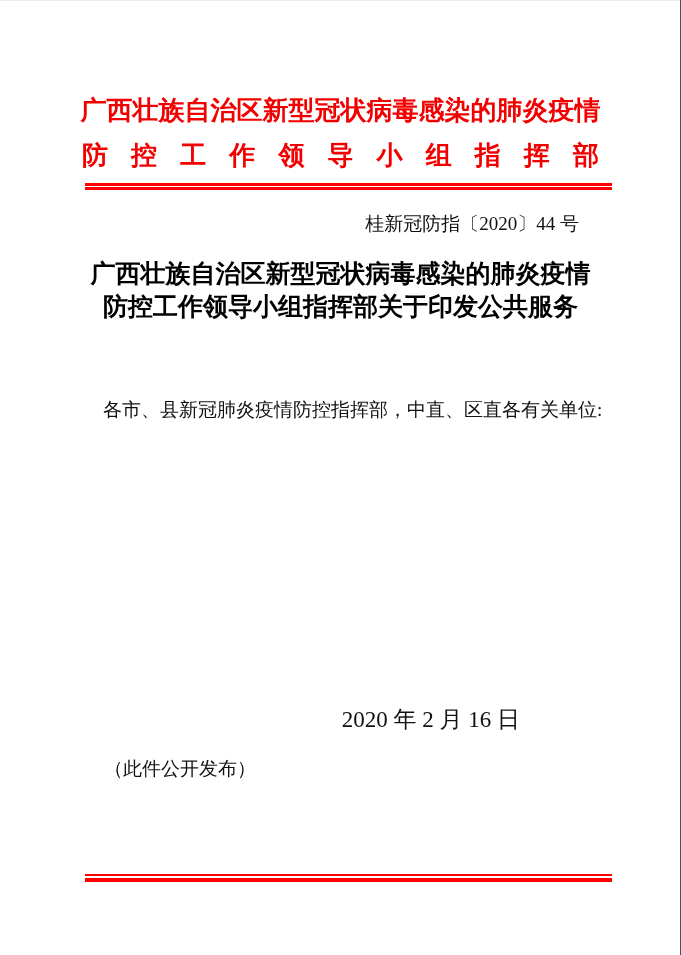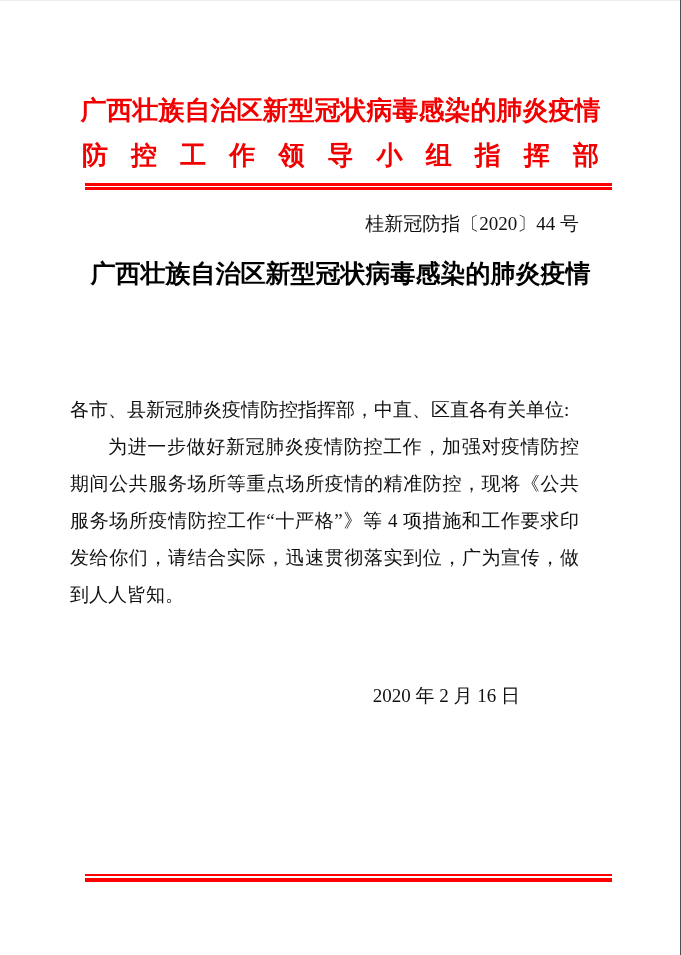--- a/index.html
+++ b/index.html
@@ -69,33 +69,33 @@
     text-align: center;
     font-size: 25px;
     line-height: 33px;
     font-weight: bold;
     color: #000000;
   }
   .title div { white-space: nowrap; }
 
   .body-text {
     position: absolute;
-    top: 391px; left: 70px;
+    top: 391px; left: 103px;
     width: 509px;
     font-size: 19px;
     line-height: 37px;
     text-align: justify;
     color: var(--ink);
   }
   .body-text .para { text-indent: 2em; }
 
   .date-line {
     position: absolute;
-    top: 684px; right: 161px;
-    font-size: 19px;
+    top: 708px; right: 161px;
+    font-size: 23px;
     line-height: 24px;
     color: var(--ink);
     white-space: nowrap;
   }
 
   .foot-note {
     position: absolute;
     top: 757px; left: 104px;
     font-size: 19px;
     line-height: 24px;
@@ -126,28 +126,29 @@
 
   <div class="rule rule-top">
     <div class="bar1"></div>
     <div class="bar2"></div>
   </div>
 
   <div class="doc-number">桂新冠防指〔2020〕44 号</div>
 
   <div class="title">
     <div>广西壮族自治区新型冠状病毒感染的肺炎疫情</div>
+    <div>防控工作领导小组指挥部关于印发公共服务</div>
   </div>
 
   <div class="body-text">
     <div class="salutation">各市、县新冠肺炎疫情防控指挥部，中直、区直各有关单位:</div>
-    <div class="para">为进一步做好新冠肺炎疫情防控工作，加强对疫情防控期间公共服务场所等重点场所疫情的精准防控，现将《公共服务场所疫情防控工作“十严格”》等 4 项措施和工作要求印发给你们，请结合实际，迅速贯彻落实到位，广为宣传，做到人人皆知。</div>
   </div>
 
   <div class="date-line">2020 年 2 月 16 日</div>
 
+  <div class="foot-note">（此件公开发布）</div>
 
   <div class="rule rule-bottom">
     <div class="bar1"></div>
     <div class="bar2"></div>
   </div>
 
 </div>
 
 </body></html>

